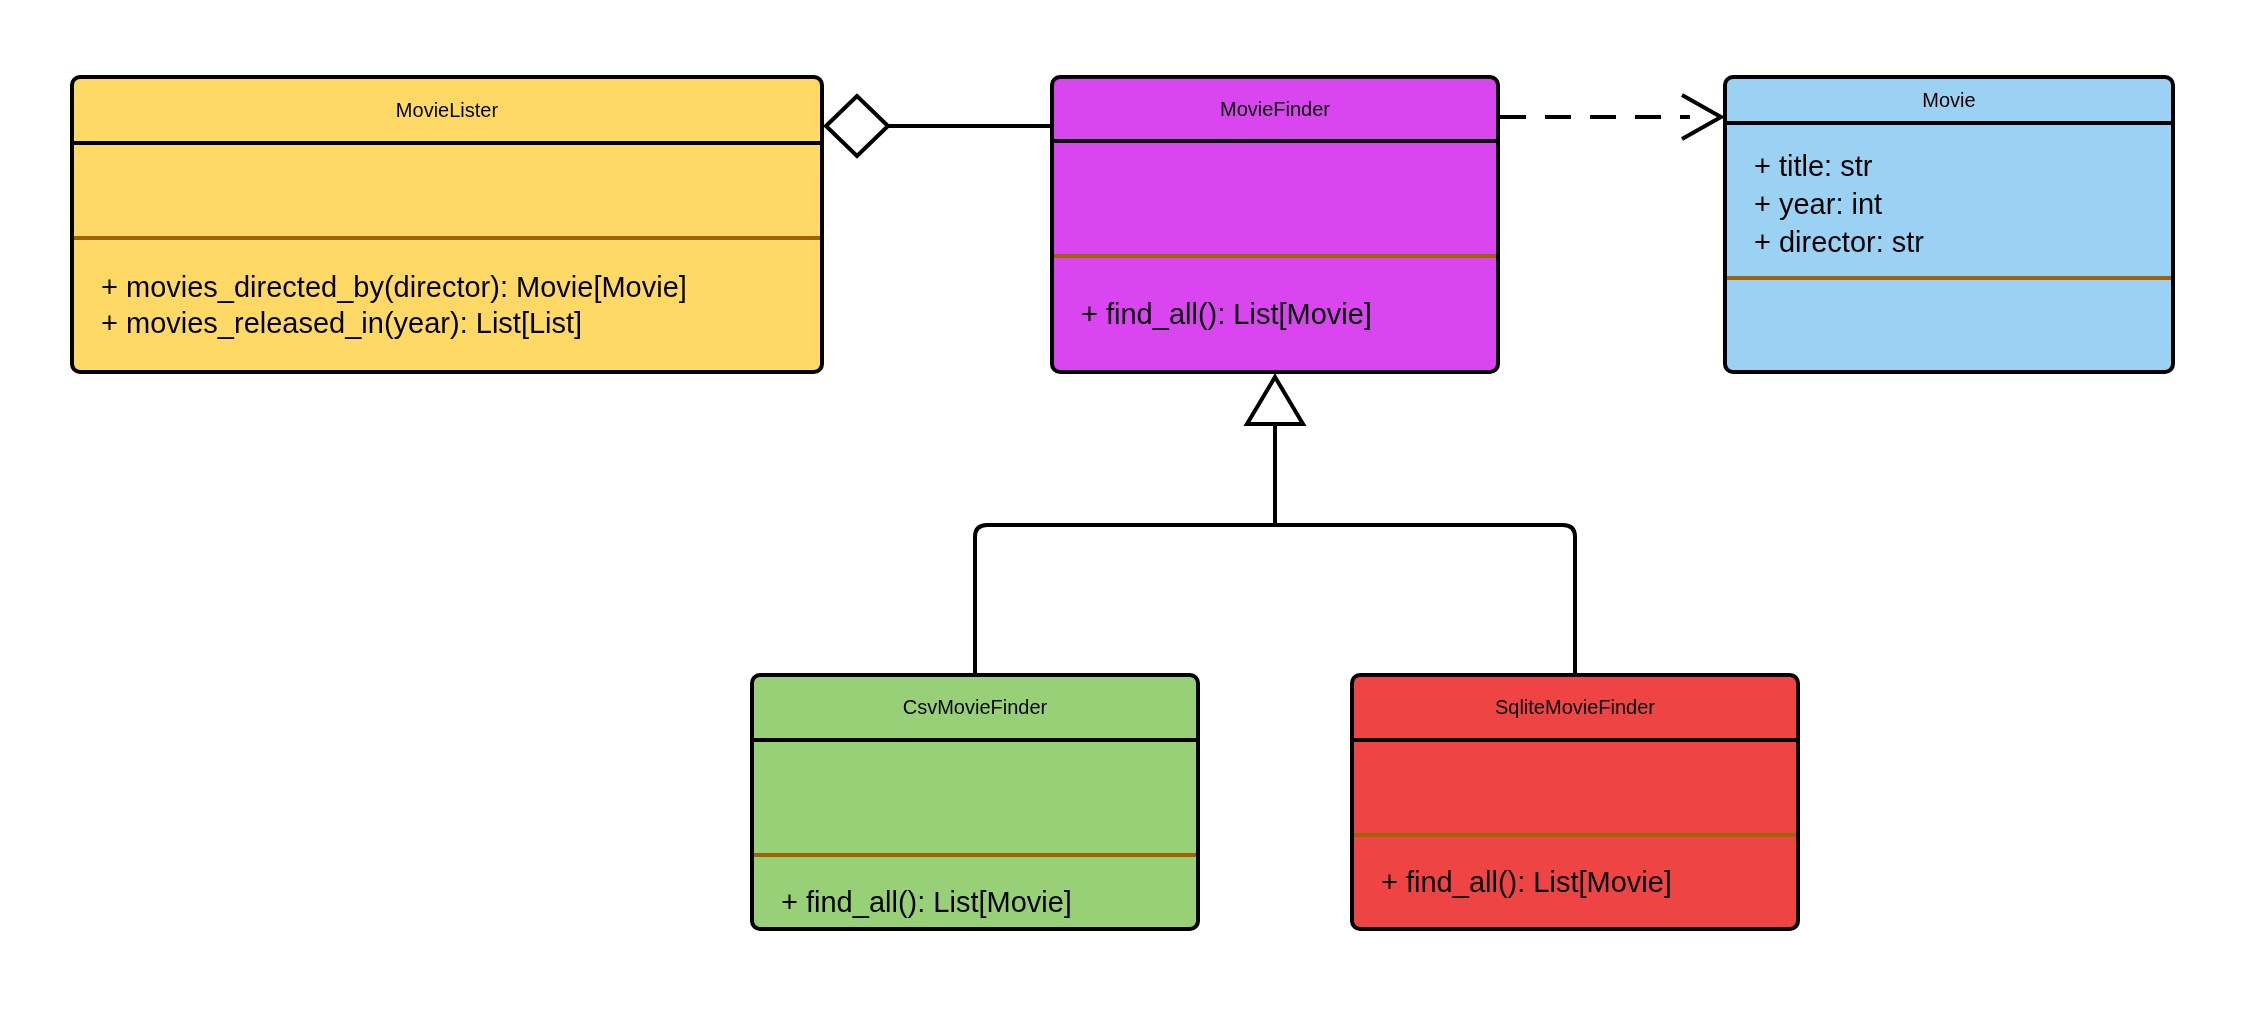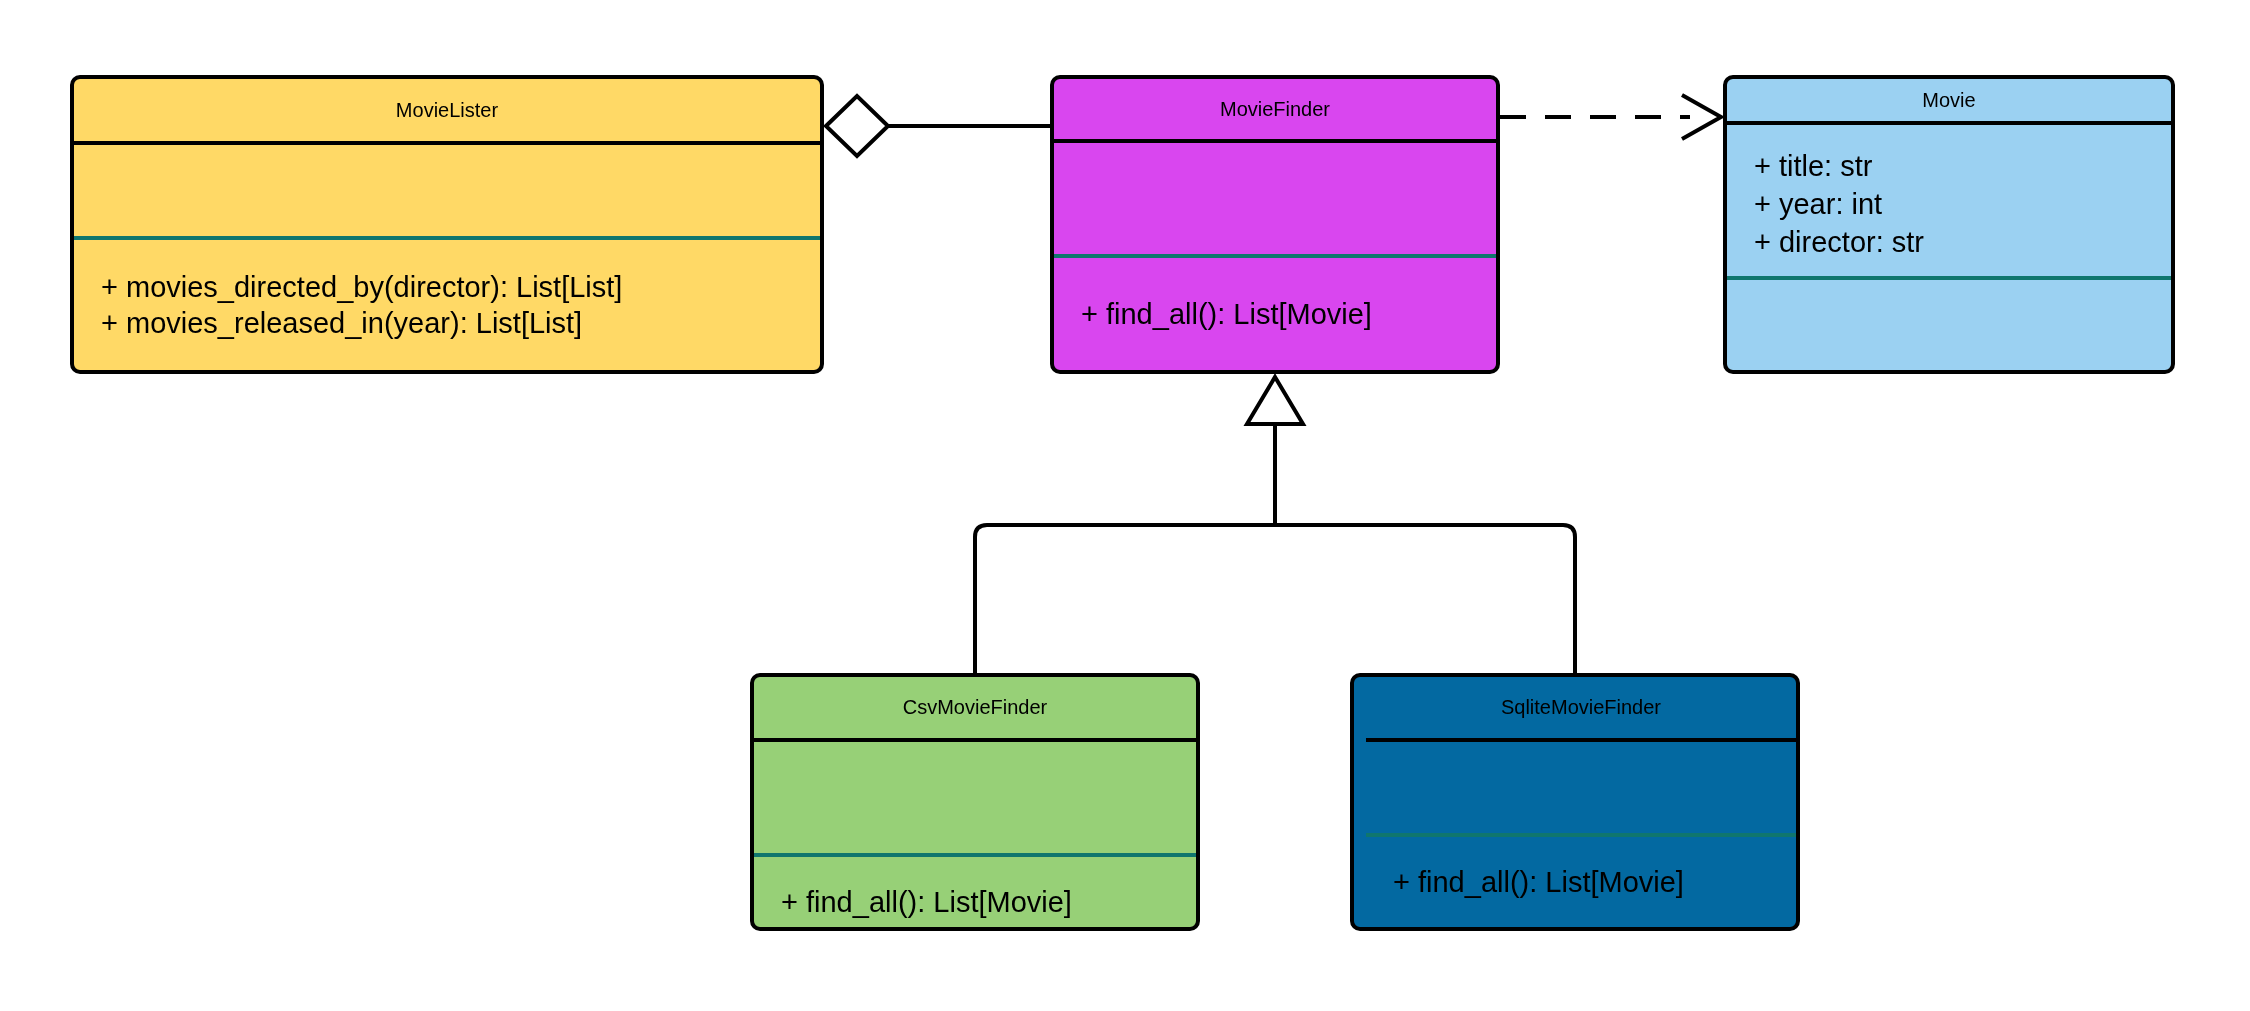--- a/index.html
+++ b/index.html
@@ -28,21 +28,21 @@
     flex:0 0 auto;
   }
   .u-attrs,.u-methods{
     box-sizing:border-box;
     display:flex;flex-direction:column;justify-content:center;
     font-size:29px;
     line-height:36px;
     padding-left:27px;
     padding-right:8px;
   }
-  .u-attrs{border-bottom:4px solid #0f766e;flex:0 0 auto;}
+  .u-attrs{border-bottom:4px solid #a16207;flex:0 0 auto;}
   .u-methods{flex:1 1 auto;}
   .u-line{white-space:nowrap;}
 
   
   #movie-lister   {left:70px;  top:75px;  width:754px; height:299px;}
   #movie-lister .u-title{height:66px;}
   #movie-lister .u-attrs{height:95px;}
 
   #movie-finder   {left:1050px;top:75px;  width:450px; height:299px;}
   #movie-finder .u-title{height:64px;}
@@ -77,21 +77,21 @@
       <polygon points="1275,377 1303,424 1247,424" fill="#FFFFFF"></polygon>
       <path d="M1275,424 L1275,525"></path>
       <path d="M975,673 L975,537 Q975,525 987,525 L1563,525 Q1575,525 1575,537 L1575,673"></path>
     </g>
   </svg>
 
   <div class="uml-class" id="movie-lister" style="background-color: rgb(255, 217, 102);">
     <div class="u-title">MovieLister</div>
     <div class="u-attrs"></div>
     <div class="u-methods">
-      <div class="u-line">+ movies_directed_by(director): List[List]</div>
+      <div class="u-line">+ movies_directed_by(director): Movie[Movie]</div>
       <div class="u-line">+ movies_released_in(year): List[List]</div>
     </div>
   </div>
 
   <div class="uml-class" id="movie-finder" style="background-color: #d946ef;">
     <div class="u-title">MovieFinder</div>
     <div class="u-attrs"></div>
     <div class="u-methods">
       <div class="u-line">+ find_all(): List[Movie]</div>
     </div>
@@ -108,21 +108,21 @@
   </div>
 
   <div class="uml-class" id="csv-movie-finder" style="background-color: rgb(151, 208, 119); gap: 20px;">
     <div class="u-title">CsvMovieFinder</div>
     <div class="u-attrs"></div>
     <div class="u-methods">
       <div class="u-line">+ find_all(): List[Movie]</div>
     </div>
   </div>
 
-  <div class="uml-class" id="sqlite-movie-finder" style="background-color: #0369a1; padding-left: 12px;">
+  <div class="uml-class" id="sqlite-movie-finder" style="background-color: #ef4444;">
     <div class="u-title">SqliteMovieFinder</div>
     <div class="u-attrs"></div>
     <div class="u-methods">
       <div class="u-line">+ find_all(): List[Movie]</div>
     </div>
   </div>
 
 </div>
 
 </body></html>

